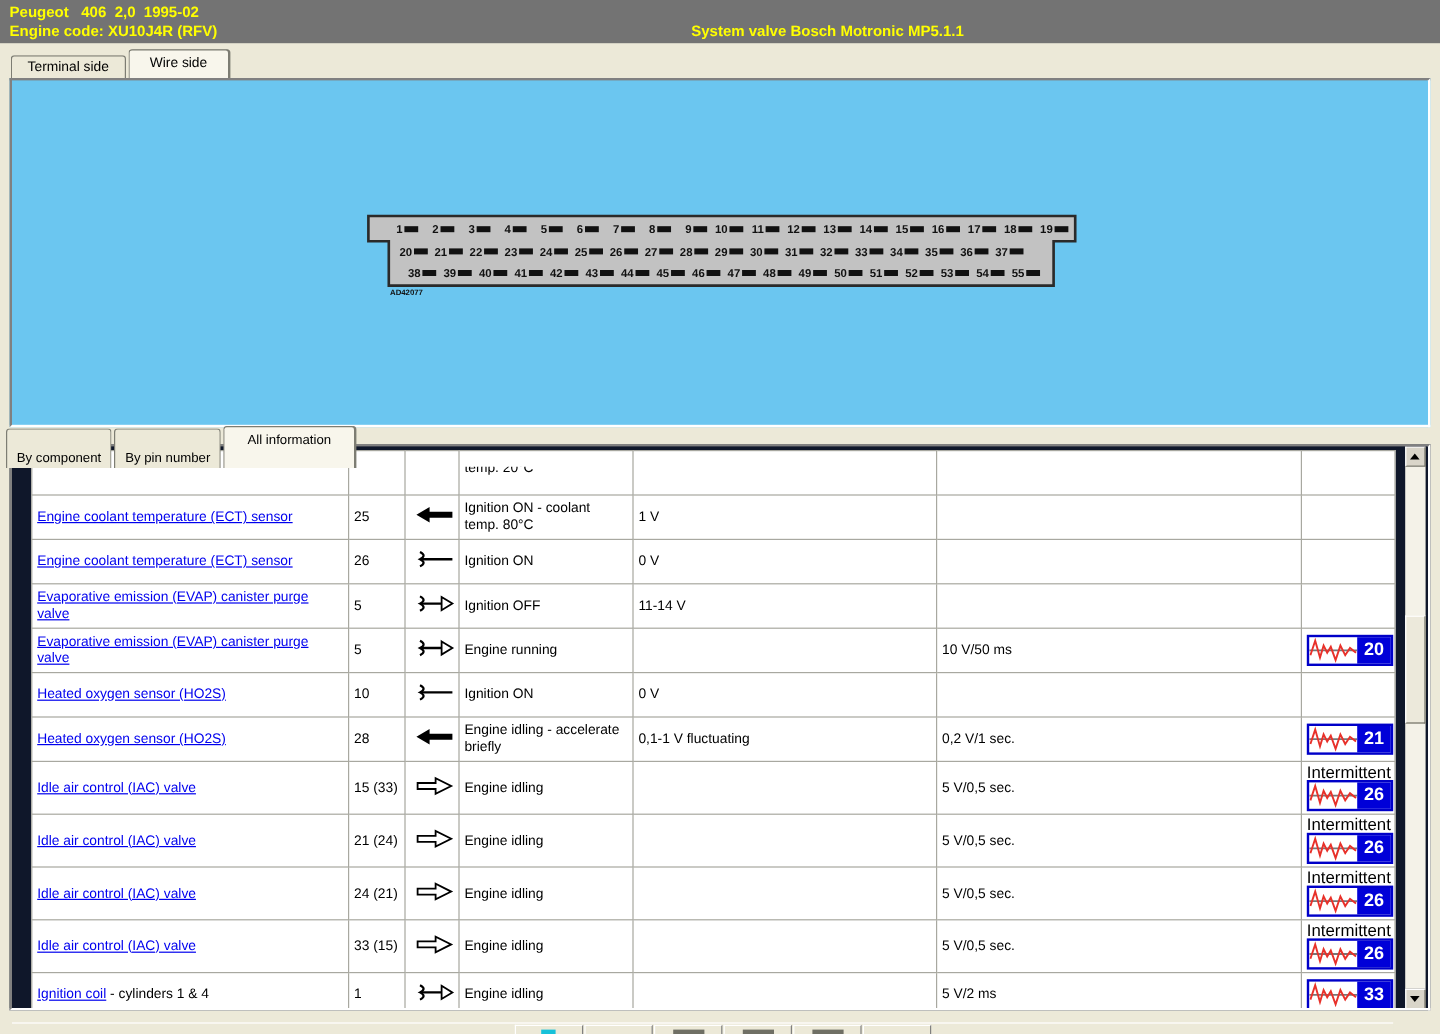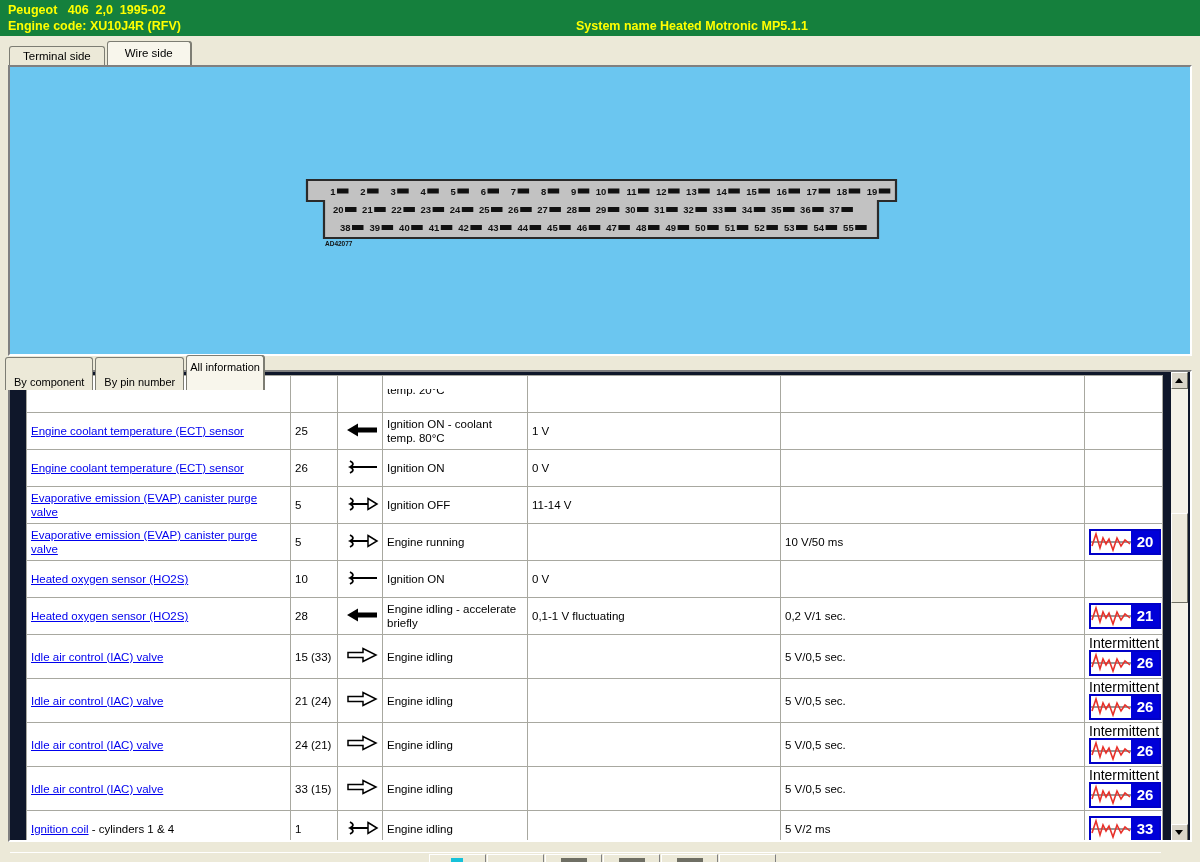--- a/index.html
+++ b/index.html
@@ -1,36 +1,36 @@
 <!DOCTYPE html>
 <html><head>
 <meta charset="utf-8">
 <style>
   html,body{margin:0;padding:0;}
   #screen{position:relative;width:1200px;height:862px;background:#ECE9D8;overflow:hidden;
           font-family:"Liberation Sans",sans-serif;color:#000;}
 
   
-  #titlebar{position:absolute;left:0;top:0;width:1200px;height:36px;background:#15803d;}
+  #titlebar{position:absolute;left:0;top:0;width:1200px;height:36px;background:#737373;}
   #titlebar .tline{position:absolute;color:#FFFF00;font-weight:bold;font-size:12.5px;white-space:pre;}
   #t-line1{left:8px;top:3px;}
   #t-line2{left:8px;top:19px;}
   #t-system{left:576px;top:19px;}
 
   
   .tabstrip{position:absolute;display:flex;align-items:flex-end;z-index:2;}
   #tabs-top{left:9px;top:41px;height:24px;}
   #tabs-bottom{left:5px;top:367px;height:23px;}
   .tab{box-sizing:border-box;font-size:11.5px;padding:0 13px;height:19px;line-height:18px;
        background:#ECE9D8;border:1px solid #7d7d73;border-bottom:none;border-radius:3px 3px 0 0;
        margin-right:2px;white-space:nowrap;cursor:pointer;}
   .tab.active{height:24px;line-height:23px;background:#F8F6EC;padding:0 17px;position:relative;z-index:3;
        box-shadow:1px 0 0 #7d7d73;}
   #tabs-bottom .tab{font-size:11px;padding:16px 8px;height:18px;line-height:17px;}
-  #tabs-bottom .tab.active{height:35px;line-height:22px;padding:0 3px;}
+  #tabs-bottom .tab.active{height:35px;line-height:22px;padding:0 19px;}
 
   
   #blue-panel{position:absolute;left:8px;top:65px;width:1184px;height:291px;box-sizing:border-box;
       background:#6BC6F0;border:2px solid;border-color:#808080 #FFFFFF #FFFFFF #808080;}
   #connector-svg{position:absolute;left:295px;top:109px;}
   #connector-svg text{font-family:"Liberation Sans",sans-serif;font-weight:bold;fill:#111;}
   .pin-num{font-size:9.5px;}
   #drawing-ref{font-size:6.5px;}
 
   
@@ -75,21 +75,21 @@
   .tb-ico.cyan{width:12px;left:21px;background:#16C1D9;}
 </style>
 </head>
 <body>
 
 <div id="screen">
 
   <div id="titlebar">
     <div class="tline" id="t-line1">Peugeot   406  2,0  1995-02</div>
     <div class="tline" id="t-line2">Engine code: XU10J4R (RFV)</div>
-    <div class="tline" id="t-system">System name Heated Motronic MP5.1.1</div>
+    <div class="tline" id="t-system">System valve Bosch Motronic MP5.1.1</div>
   </div>
 
   <div class="tabstrip" id="tabs-top">
     <div class="tab">Terminal side</div>
     <div class="tab active">Wire side</div>
   </div>
 
   <div id="blue-panel">
     <svg id="connector-svg" width="594" height="72" viewBox="0 0 594 72">
       <polygon points="2,4 591,4 591,25 573,25 573,62 19,62 19,25 2,25" fill="#C2C2C2" stroke="#2A2A2A" stroke-width="2.2"></polygon>

